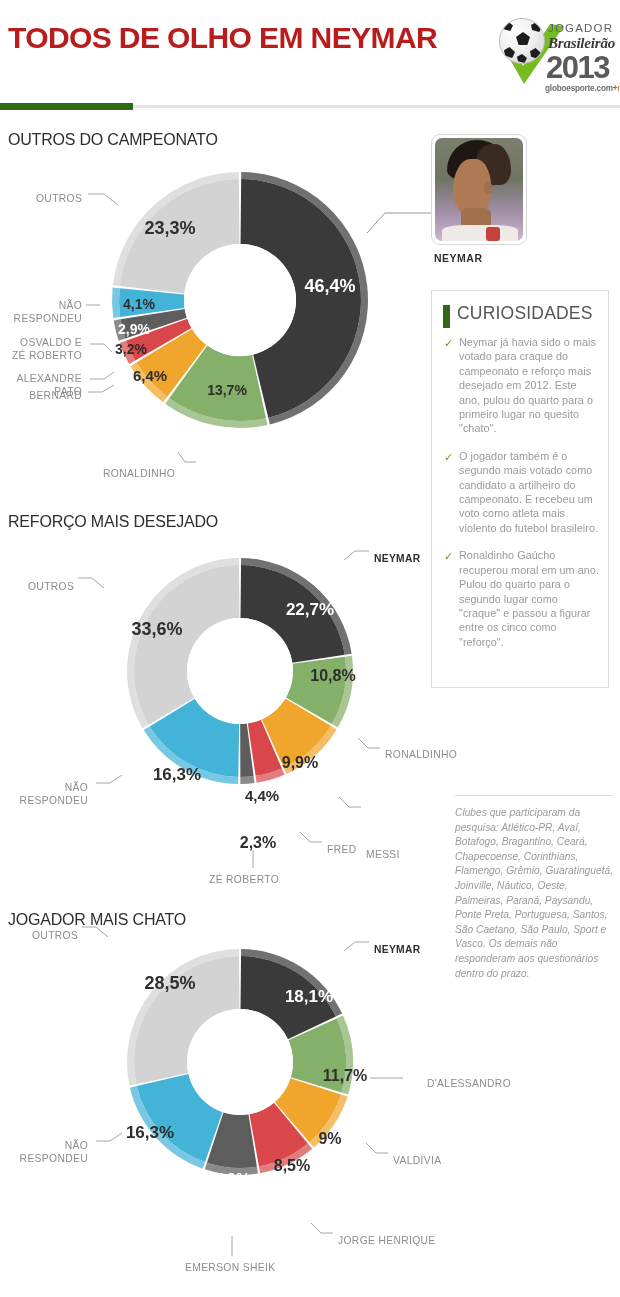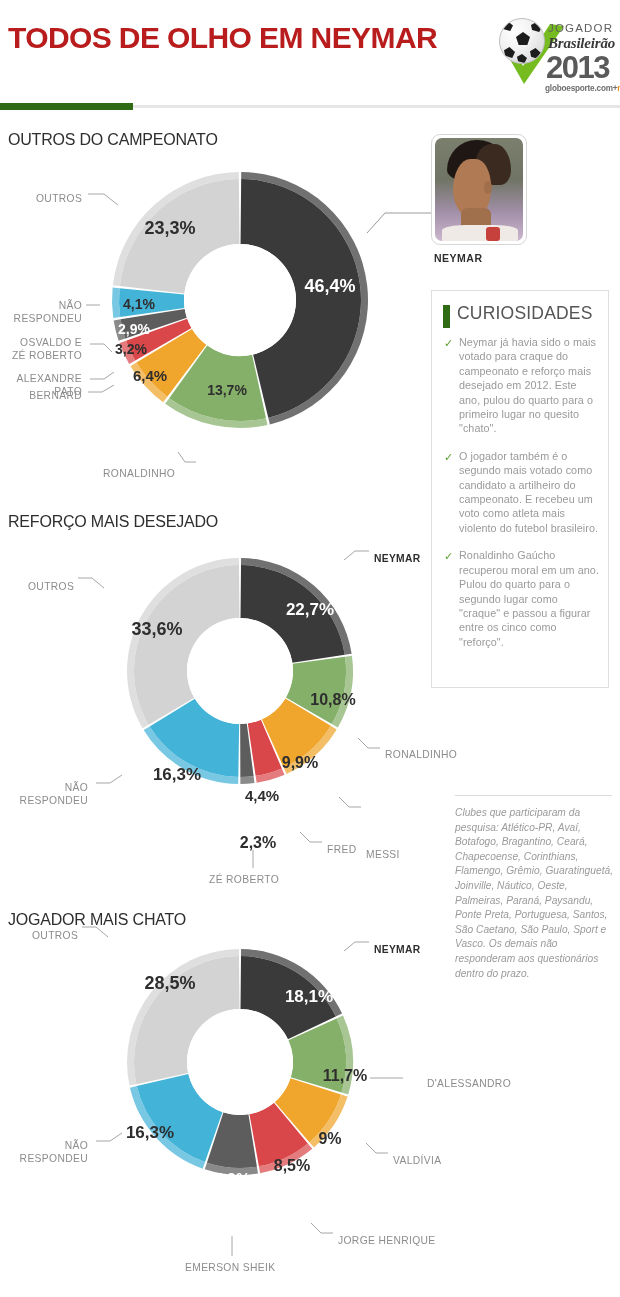--- a/index.html
+++ b/index.html
@@ -203,21 +203,21 @@
           <path d="M 137.37472150361967 249.99937868764908 A 113 113 0 0 0 151.4952265488026 249.06644639364134 L 150.59729216082368 242.12427714801754 A 106 106 0 0 1 137.35150866711226 242.9994171760248 Z" fill="#8a8a8a"></path>
           <path d="M 137.35150866711226 242.9994171760248 A 106 106 0 0 0 150.59729216082368 242.12427714801754 L 143.79864608041186 189.56213857400877 A 53 53 0 0 1 137.1757543335561 189.9997085880124 Z" fill="#5d5d5d"></path>
           <path d="M 40.661967727333476 196.05915287091972 A 113 113 0 0 0 135.2053533834319 249.9857479663769 L 135.31652618268834 242.98663083571637 A 106 106 0 0 1 46.62981043448981 192.40062127714592 Z" fill="#78c8e3"></path>
           <path d="M 46.62981043448981 192.40062127714592 A 106 106 0 0 0 135.31652618268834 242.98663083571637 L 136.15826309134417 189.99331541785818 A 53 53 0 0 1 91.8149052172449 164.70031063857297 Z" fill="#44b3d8"></path>
           <path d="M 135.91529452874872 24.005206252497473 A 113 113 0 0 0 39.54593697349199 194.19882515948564 L 45.58291432911638 190.65553510535818 A 106 106 0 0 1 135.98248867298554 31.004883741280807 Z" fill="#dfdfdf"></path>
           <path d="M 135.98248867298554 31.004883741280807 A 106 106 0 0 0 45.58291432911638 190.65553510535818 L 91.29145716455818 163.8277675526791 A 53 53 0 0 1 136.49124433649277 84.00244187064041 Z" fill="#d3d3d3"></path>
           <circle cx="137" cy="137" r="53" fill="#ffffff"></circle>
         </svg>
       </div>
       <div class="pct" style="left: 310px; top: 610px; font-size: 17px; color: rgb(255, 255, 255);">22,7%</div>
-      <div class="pct" style="left: 333px; top: 700px; font-size: 16px; color: rgb(46, 46, 46);">10,8%</div>
+      <div class="pct" style="left: 333px; top: 676px; font-size: 16px; color: rgb(46, 46, 46);">10,8%</div>
       <div class="pct" style="left: 300px; top: 763px; font-size: 16px; color: rgb(46, 46, 46);">9,9%</div>
       <div class="pct" style="left: 262px; top: 795px; font-size: 15px; color: rgb(46, 46, 46);">4,4%</div>
       <div class="pct" style="left: 258px; top: 843px; font-size: 16px; color: rgb(46, 46, 46);">2,3%</div>
       <div class="pct" style="left: 177px; top: 775px; font-size: 17px; color: rgb(46, 46, 46);">16,3%</div>
       <div class="pct" style="left: 157px; top: 629px; font-size: 18px; color: rgb(46, 46, 46);">33,6%</div>
       <div class="lbl bold" style="left: 374px; top: 552px;">NEYMAR</div>
       <div class="lbl" style="left: 28px; top: 580px;">OUTROS</div>
       <div class="lbl r" style="left: 6px; top: 781px; width: 82px;">NÃO
 RESPONDEU</div>
       <div class="lbl" style="left: 385px; top: 748px;">RONALDINHO</div>

